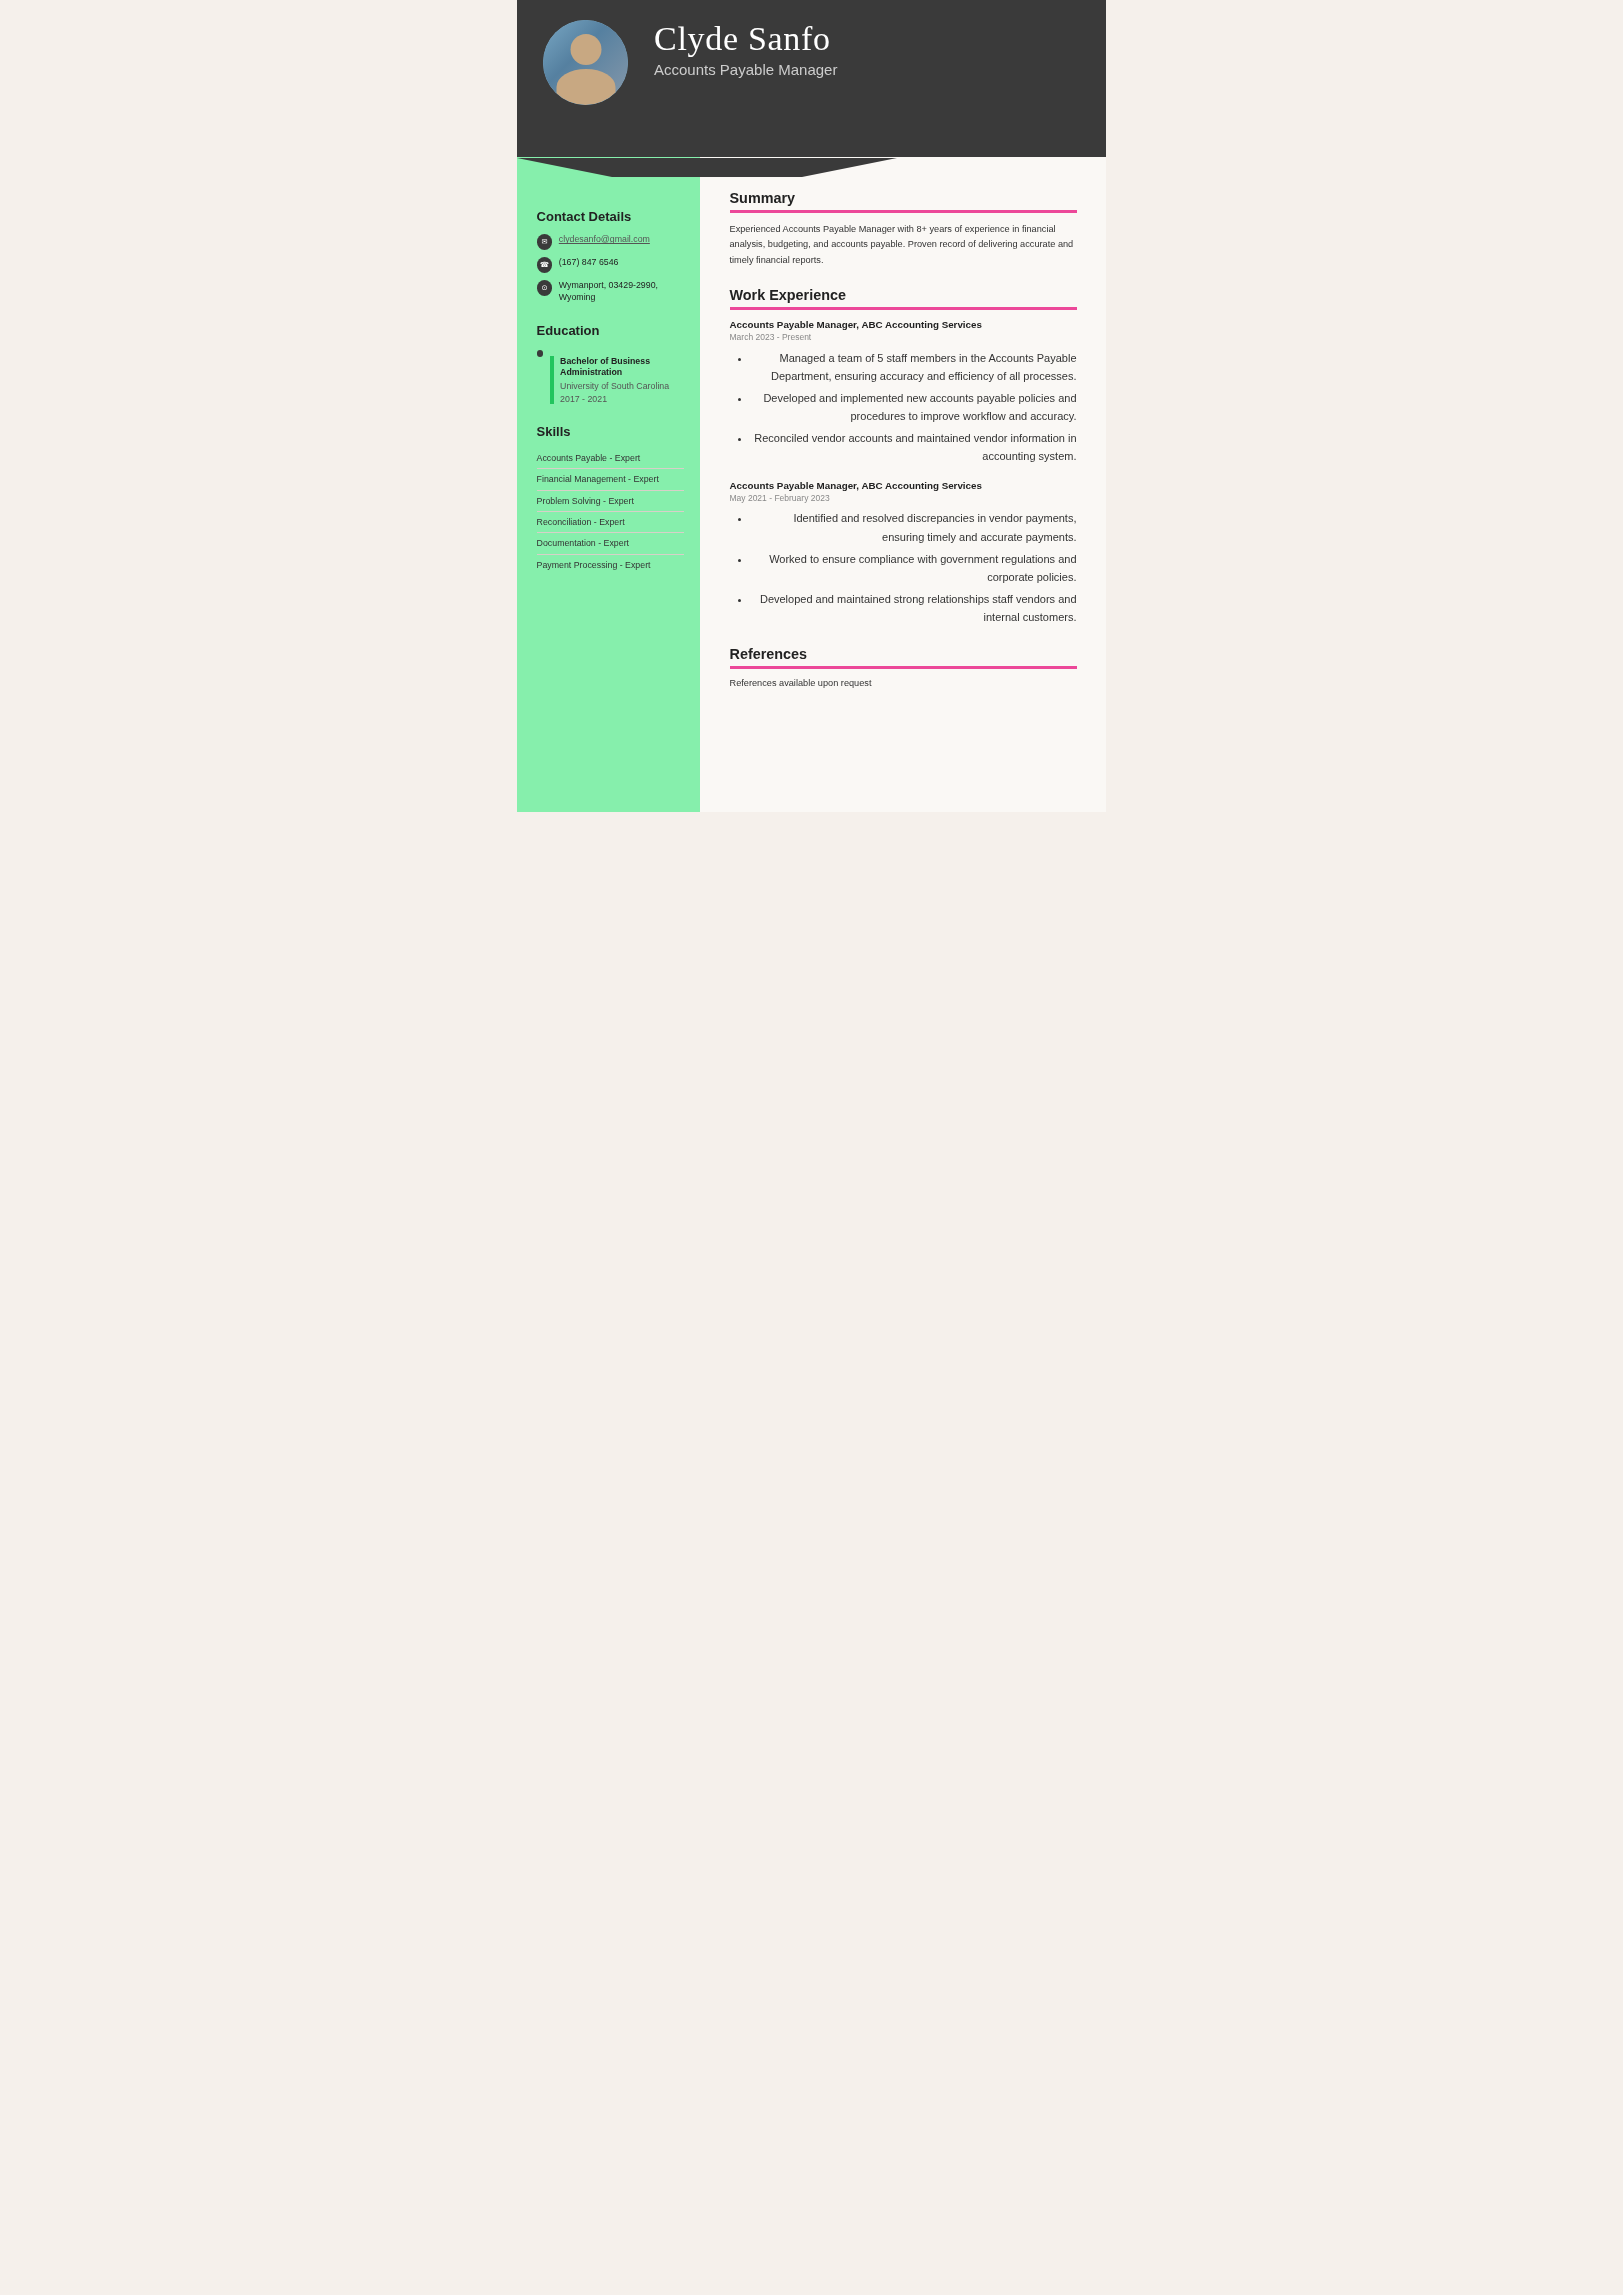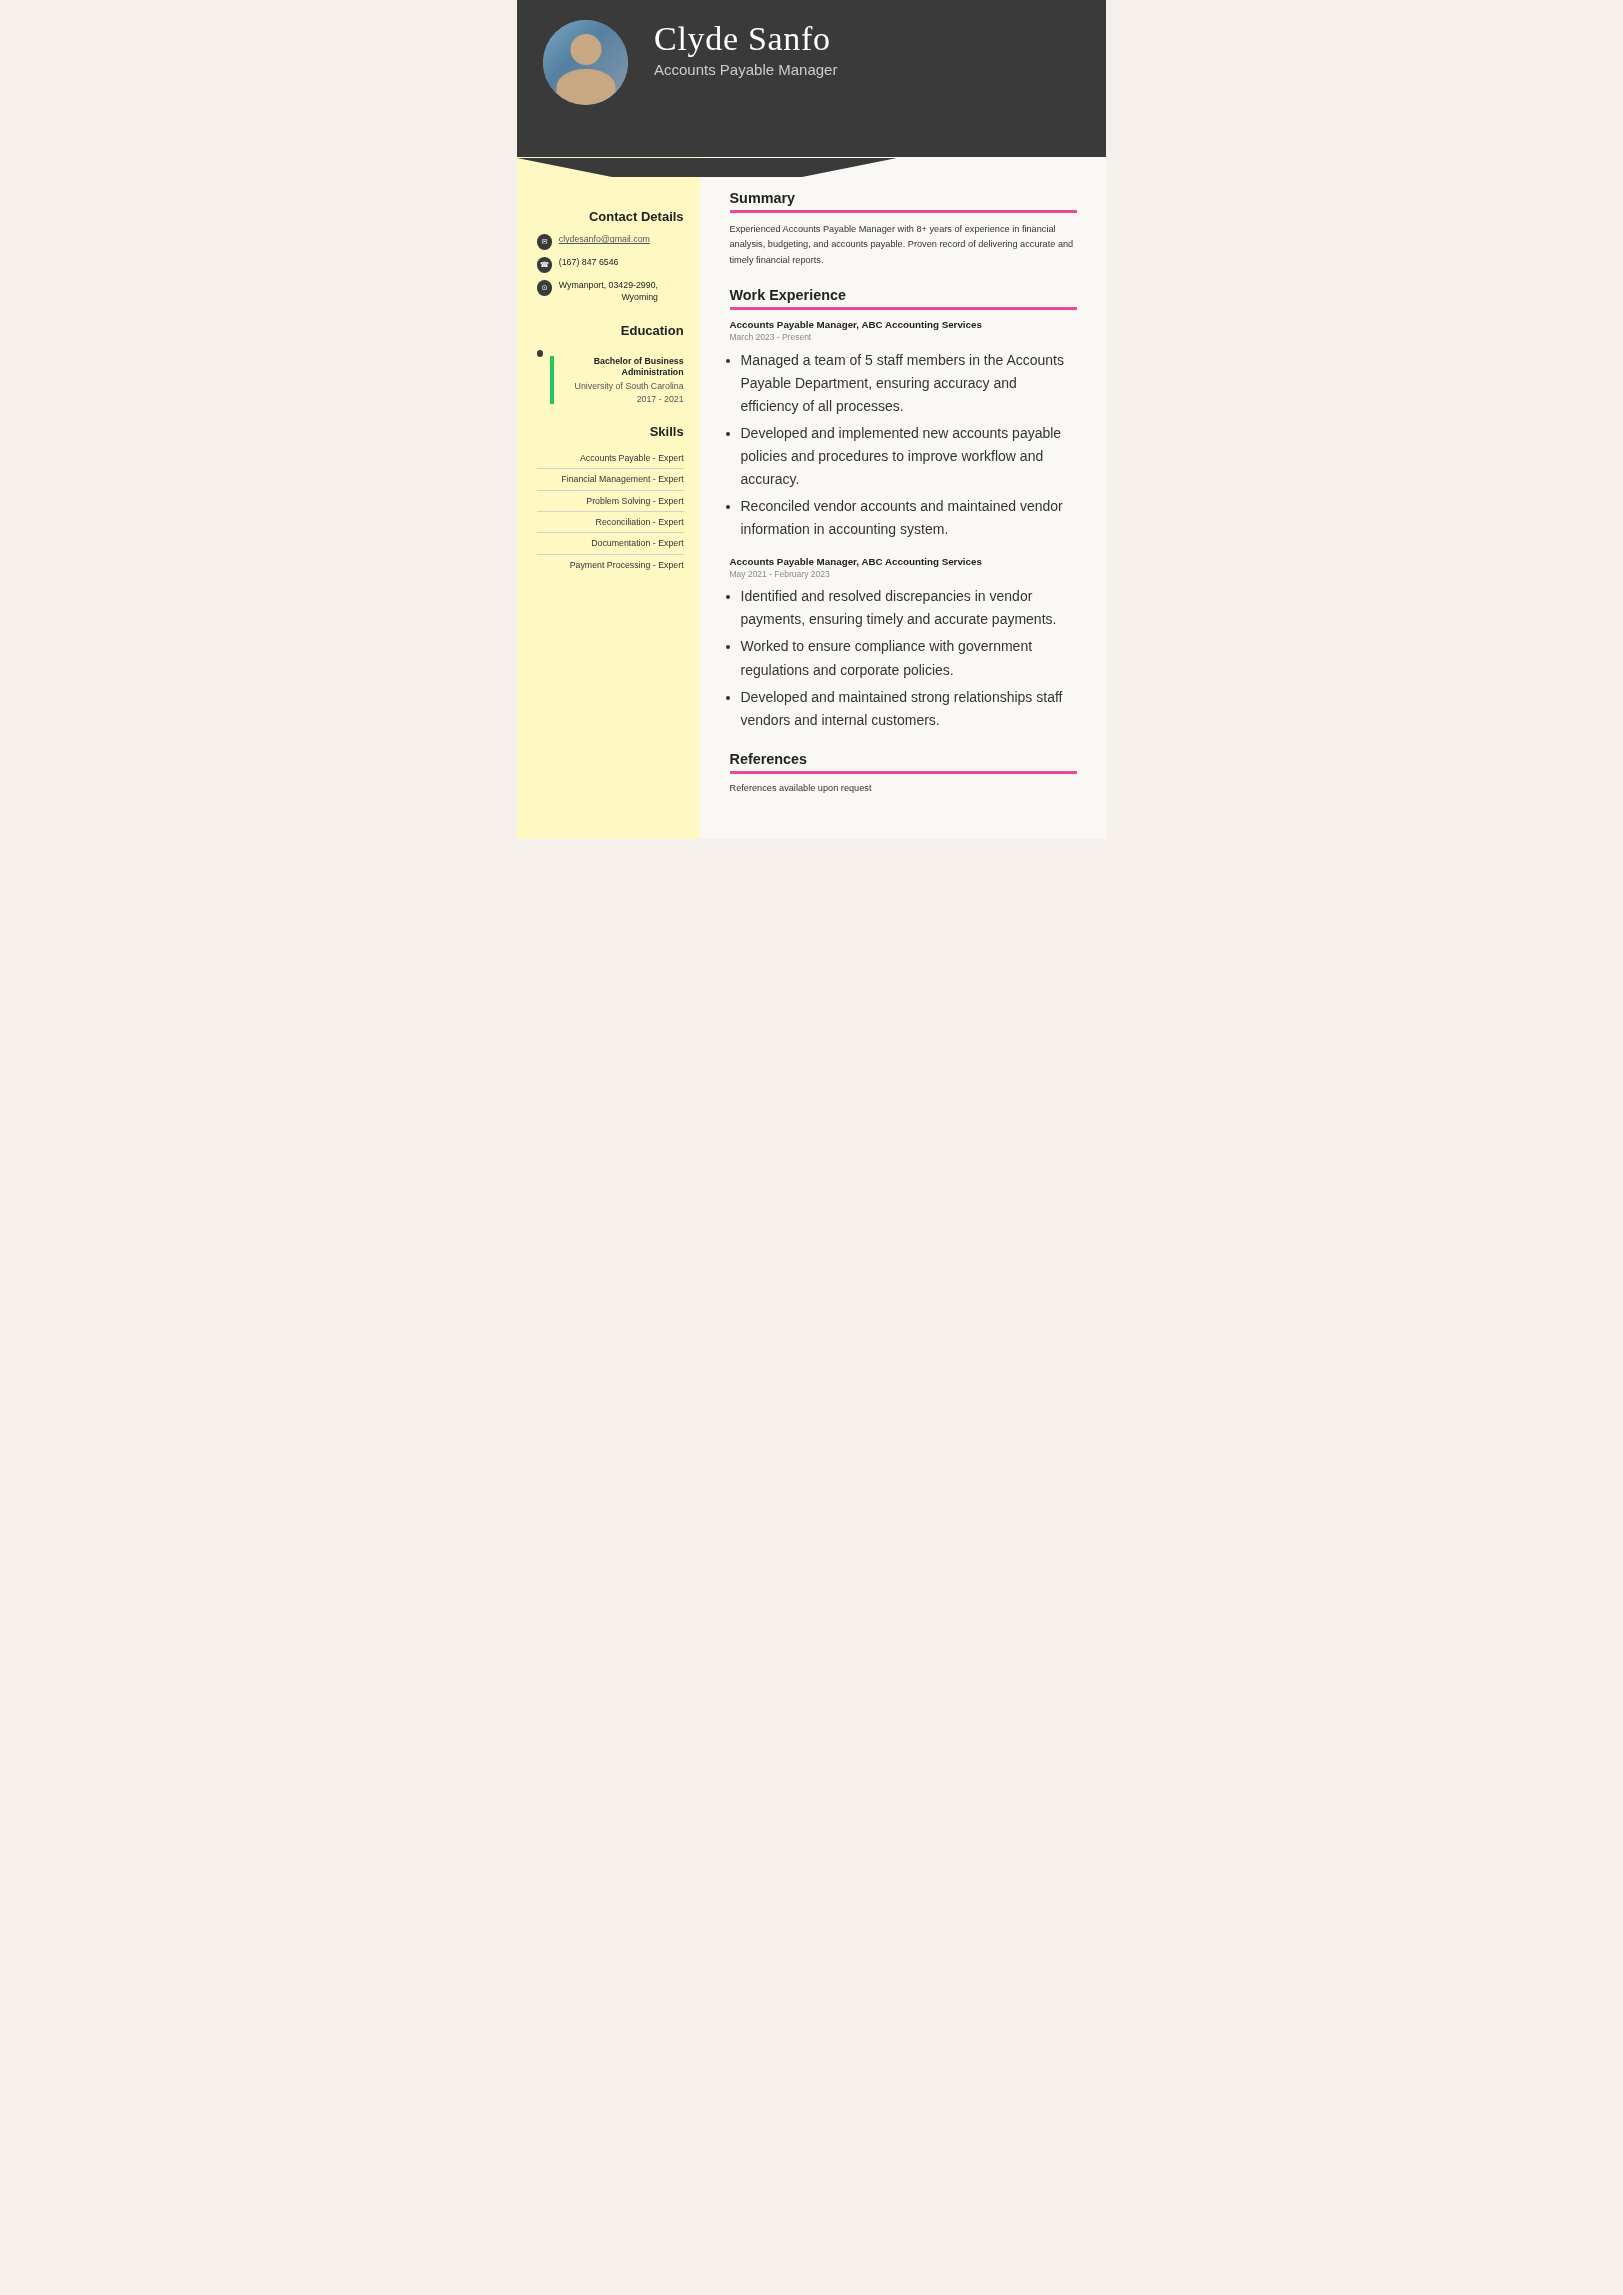--- a/index.html
+++ b/index.html
@@ -104,23 +104,22 @@
     
     .main-layout {
       display: flex;
       min-height: 655px;
     }
 
     
     .sidebar {
       width: 183px;
       flex-shrink: 0;
-      background: #fef9c3;
+      background: #86efac;
       padding: 52px 16.4px 26px 19.6px;
-      text-align: right;
     }
     .sidebar-section {
       margin-bottom: 19.6px;
     }
     .sidebar-section-title {
       font-size: 13px;
       font-weight: bold;
       font-family: Arial, sans-serif;
       margin-bottom: 9.2px;
       color: #222;
@@ -227,25 +226,26 @@
       color: #222;
       margin-bottom: 2px;
     }
     .job-dates {
       font-family: Arial, sans-serif;
       font-size: 8.5px;
       color: #888;
       margin-bottom: 6.5px;
     }
     .job-bullets {
-      margin-left: 11px;
-      font-family: Arial, sans-serif;
-      font-size: 14px;
+      margin-left: 21px;
+      font-family: Arial, sans-serif;
+      font-size: 11px;
       color: #333;
       line-height: 1.65;
+      text-align: right;
     }
     .job-bullets li {
       margin-bottom: 3.9px;
     }
     .job-entry {
       margin-bottom: 14.4px;
     }
 
     
     .references-text {

